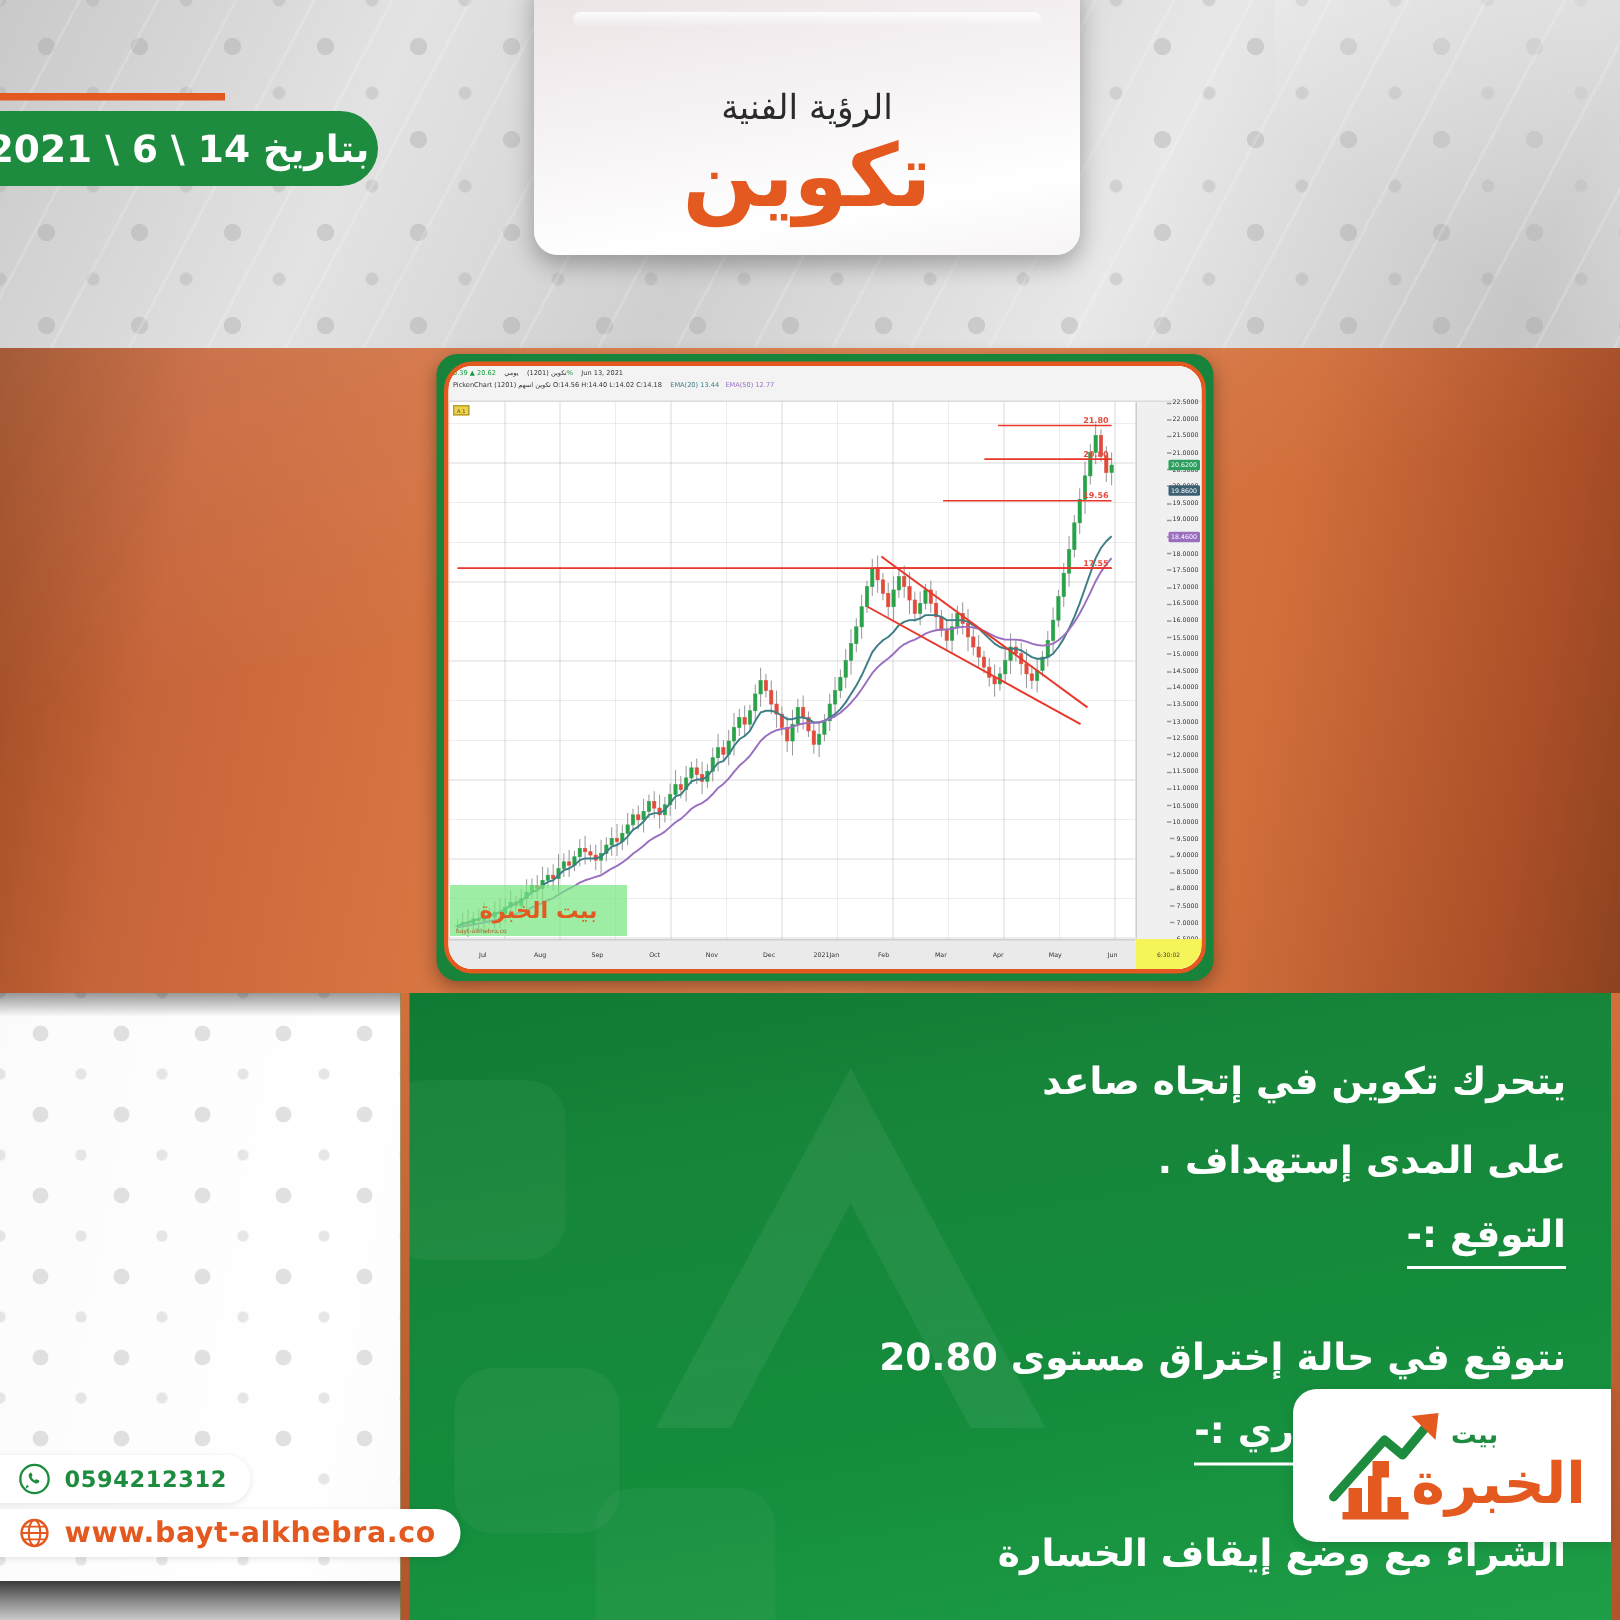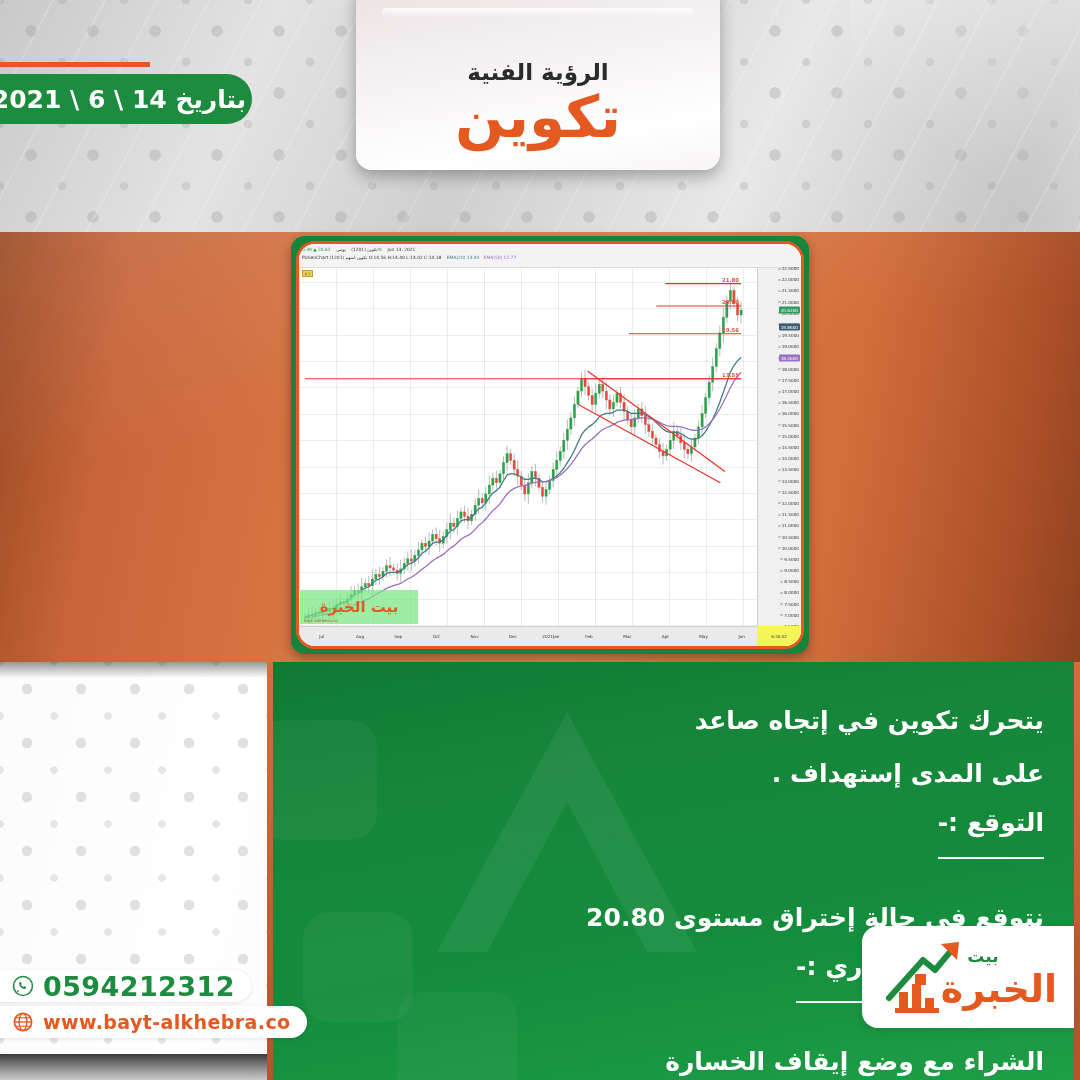--- a/index.html
+++ b/index.html
@@ -59,21 +59,21 @@
     display:flex; flex-direction:column; align-items:center; justify-content:flex-end;
     padding-bottom:24px;
   }
   .banner-card .sheen{
     position:absolute; left:26px; right:26px; top:26px; height:10px;
     background:linear-gradient(180deg, rgba(255,255,255,.85), rgba(255,255,255,0));
     border-radius:6px;
   }
   .banner-sub{
     font-family:"DejaVu Sans", sans-serif;
-    font-size:23px; font-weight:bold; color:#2b2b2b;
+    font-size:23px; font-weight:normal; color:#2b2b2b;
     direction:rtl; letter-spacing:.5px; margin-bottom:4px;text-align:right;
   }
   .banner-title{
     font-family:"DejaVu Sans", sans-serif;
     font-size:58px; font-weight:bold; color:#e4591f;
     direction:rtl; line-height:.98;
   }
 
   
   .date-rule{
@@ -226,36 +226,36 @@
     position:absolute; right:36px; top:18px; left:40px;
     direction:rtl; text-align:right; color:#ffffff;
     font-family:"DejaVu Sans", sans-serif;
   }
   .line{
     font-size:25px; font-weight:bold; line-height:1.0;
     margin-bottom:22px; white-space:nowrap;margin-top:28px;
   }
   .head-line{
     font-size:25px; font-weight:bold; display:inline-block;
-    border-bottom:2.5px solid #ffffff; padding-bottom:20px;
+    border-bottom:2.5px solid #ffffff; padding-bottom:7px;
     margin-bottom:18px;
   }
   .head-wrap{ text-align:right; }
 
   
   .pill-contact{
     position:absolute; left:-12px; height:32px;
     background:#ffffff; border-radius:0 18px 18px 0;
     display:flex; align-items:center; padding-left:24px; padding-right:16px;
     box-shadow:0 1px 4px rgba(0,0,0,.10);
   }
   #wa-pill{ top:970px; }
   #web-pill{ top:1006px; }
   .pill-contact .txt{
-    font-size:27px; font-weight:bold; letter-spacing:.4px;
+    font-size:15px; font-weight:bold; letter-spacing:.4px;
     font-family:"DejaVu Sans", sans-serif;
   }
   #wa-pill .txt{ color:#1d8c3e; }
   #web-pill .txt{ color:#e4591f; font-size:19px; }
   .ico{ width:22px; height:22px; margin-right:9px; flex:0 0 auto; }
 
   
   .logo-card{
     position:absolute; left:862px; top:926px; width:212px; height:102px;
     background:#ffffff; border-radius:16px 0 0 16px;

